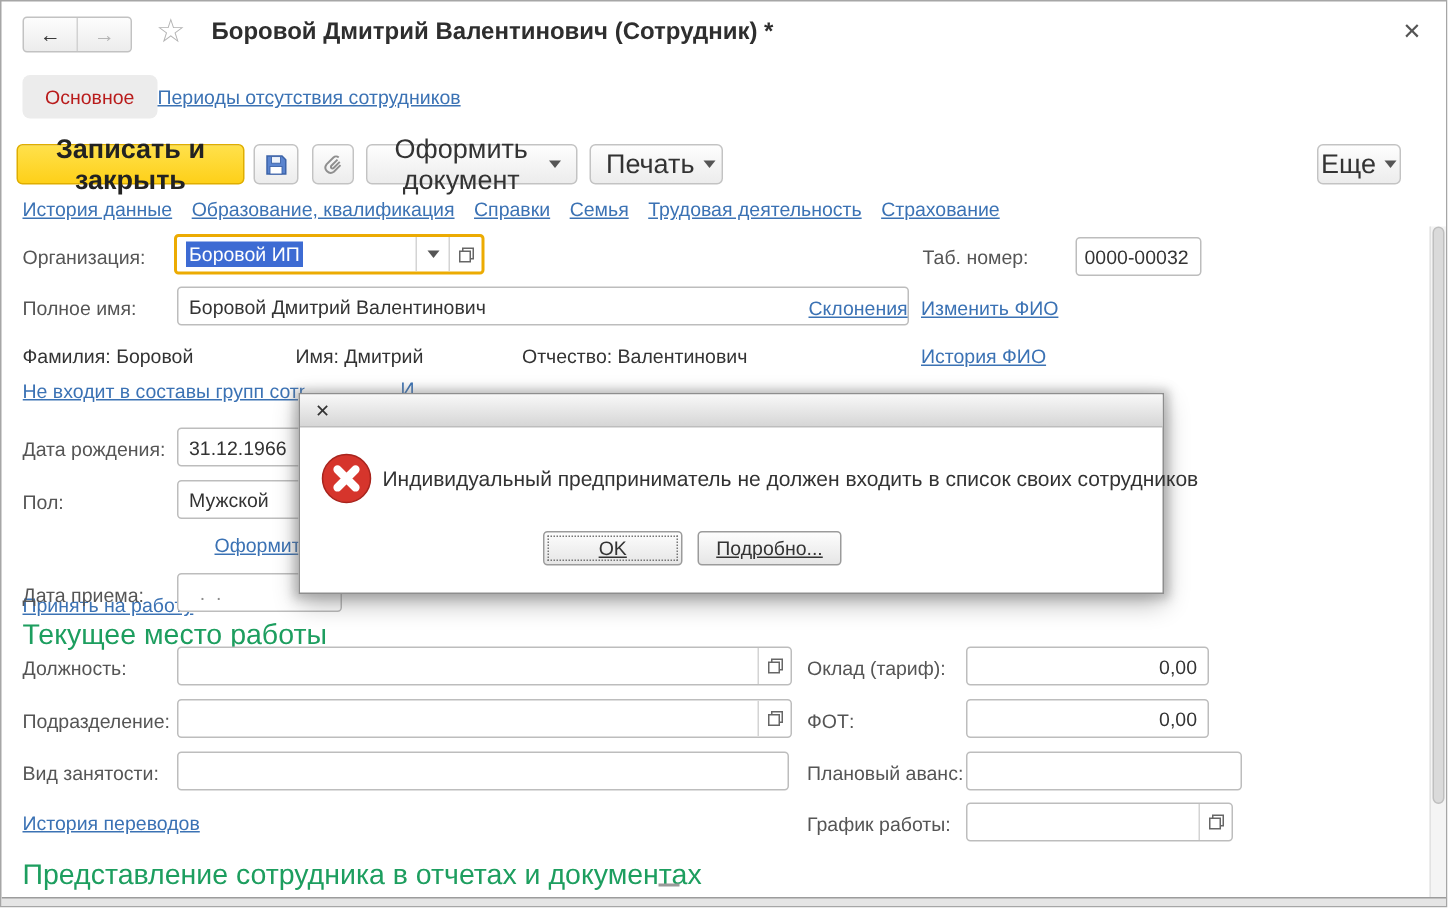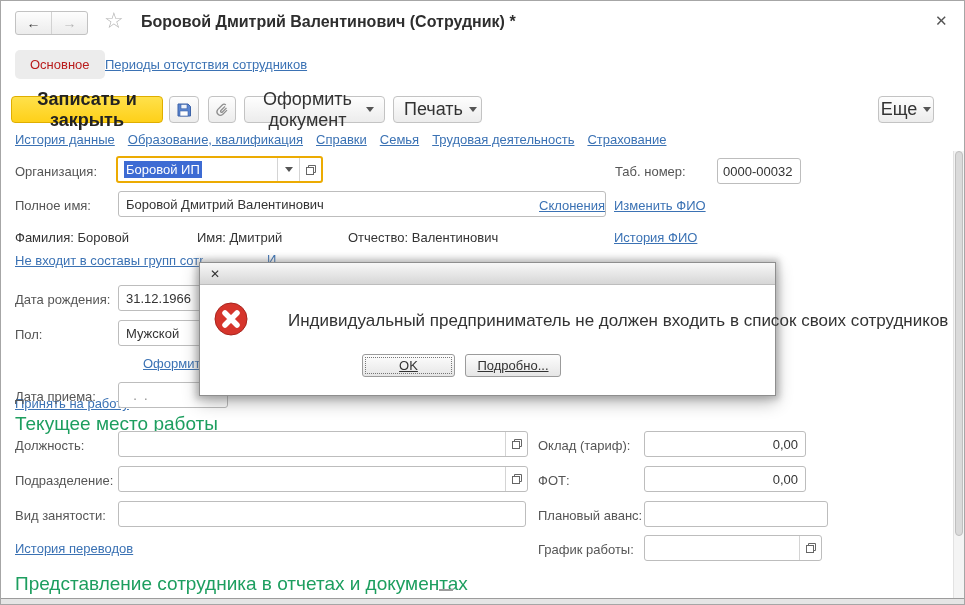--- a/index.html
+++ b/index.html
@@ -64,21 +64,21 @@
 
   
   .dialog { position:absolute; left:198px; top:261px; width:577px; height:134px;
     background:#fff; border:1px solid #8e8e8e;
     box-shadow:0 0 6px 3px rgba(130,130,130,.45), 0 6px 16px rgba(0,0,0,.3); z-index:30; }
   .dlg-title { height:22px; background:linear-gradient(#f8f8f8,#d6d6d6);
     border-bottom:1px solid #bdbdbd; display:flex; align-items:center; padding:0 10px; }
   .dlg-title span { font-size:12px; color:#333; flex:1; }
   .dlg-close { font-size:13px; font-weight:bold; color:#333; cursor:pointer; }
   .dlg-icon { position:absolute; left:14px; top:39px; width:34px; height:34px; }
-  .dlg-msg { position:absolute; left:88px; top:48px; font-size:17px; color:#333; white-space:nowrap; }
+  .dlg-msg { position:absolute; left:55px; top:48px; font-size:14px; color:#333; white-space:nowrap; }
   .dlg-btn { position:absolute; top:91px; height:23px; background:linear-gradient(#fdfdfd,#e6e6e6);
     border:1px solid #9b9b9b; border-radius:3px; font-size:13px; color:#333;
     display:flex; align-items:center; justify-content:center; cursor:pointer; font-family:inherit;text-decoration:underline; }
   .dlg-ok { left:162px; width:93px; outline:1px dotted #767676; outline-offset:-4px; }
   .dlg-det { left:265px; width:96px; }
 
   
   .sbar { position:absolute; left:952px; top:150px; width:11px; height:447px;
     background:#f4f4f4; border-left:1px solid #e2e2e2; }
   .sthumb { position:absolute; left:1px; top:0; width:8px; height:385px;

